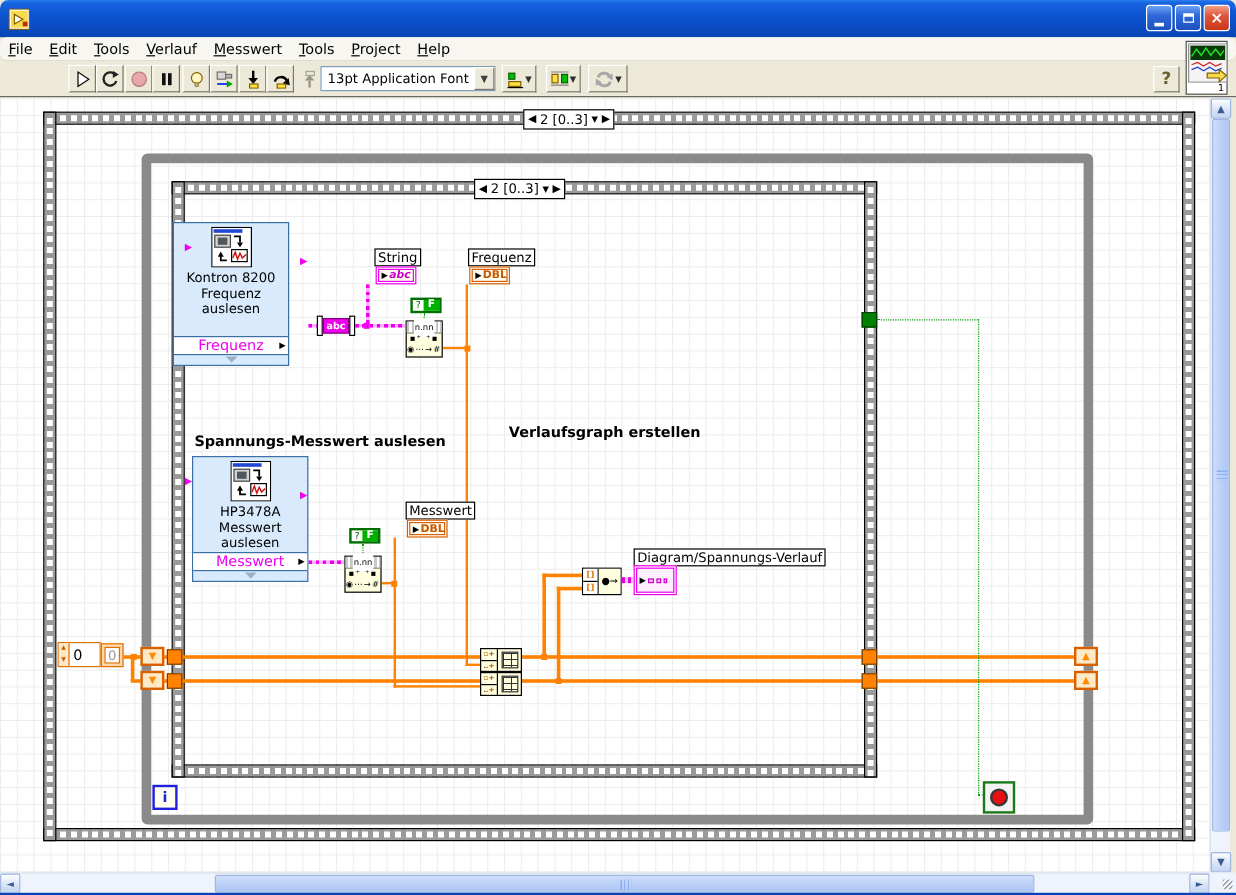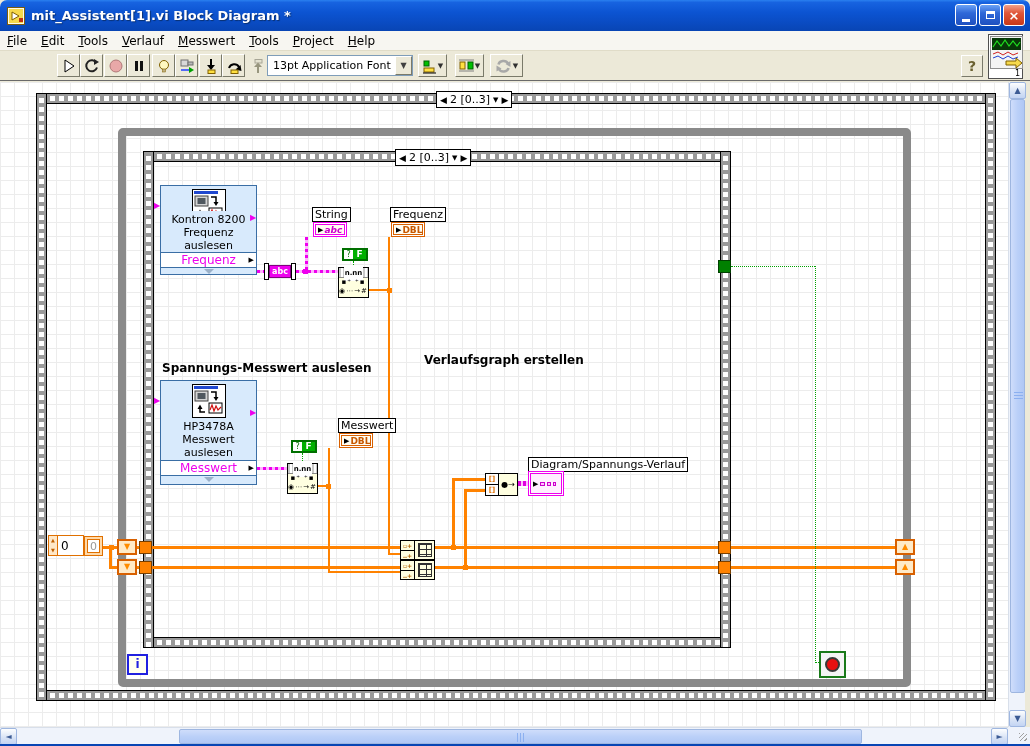--- a/index.html
+++ b/index.html
@@ -15,21 +15,21 @@
   .app-icon { margin-left:7px; width:18px; height:18px; }
   .winbtns { position:absolute; right:5px; top:4px; display:flex; gap:2px; }
   .winbtn { width:22px; height:22px; border-radius:3px; border:1px solid #fff;
     background:linear-gradient(180deg,#6ba2f5 0%,#2f68d8 40%,#1e50c0 100%);
     color:#fff; font-size:13px; font-weight:bold; display:flex; align-items:center; justify-content:center; }
   .winbtn.close { background:linear-gradient(180deg,#f0a088 0%,#e0563a 40%,#c83818 100%); }
   .glyph-min { width:8px; height:3px; background:#fff; margin-top:10px; }
   .glyph-max { width:9px; height:8px; border:1px solid #fff; border-top:3px solid #fff; }
 
   
-  #menubar { position:absolute; left:0; top:31px; width:1030px; height:20px; background:#F7F6F1; display:flex; align-items:center; border-bottom:1px solid #E0DCC8; }
+  #menubar { position:absolute; left:0; top:31px; width:1030px; height:20px; background:#F7F6F1; display:flex; align-items:center; border-bottom:1px solid #E0DCC8;border-radius:6px; }
   .menu-item { display:inline-block; padding:2px 7px; font-size:12px; color:#000; }
   .menu-item::first-letter { text-decoration:underline; }
 
   
   #toolbar { position:absolute; left:0; top:51px; width:1030px; height:30px; background:#ECE9D8; border-bottom:1px solid #6a6a6a; }
   .tbtn { position:absolute; top:3px; width:23px; height:23px; background:#ECE9D8;
     border:1px solid; border-color:#fff #7a7a6a #7a7a6a #fff; display:flex; align-items:center; justify-content:center; }
   .tbtn.flat { border-color:transparent; }
   .fontbox { position:absolute; left:267px; top:4px; width:146px; height:21px; background:#fff; border:1px solid #7F9DB9; display:flex; }
   .fontbox .ftext { flex:1; font-size:11px; padding:3px 0 0 5px; white-space:nowrap; overflow:hidden; }
@@ -82,21 +82,21 @@
   .pinkarr { position:absolute; font-size:8px; color:#EE00EE; z-index:4; }
 
   .term { position:absolute; border:1px solid; padding:1px; background:#fff; z-index:3; }
   .term .inner { border:1px solid; height:100%; display:flex; align-items:center; background:#FFFDF2; padding:0 2px; gap:1px; }
   .term .tarr { font-size:7px; color:#000; }
   .t-or { border-color:#D86000; } .t-or .inner { border-color:#D86000; color:#C85800; font-weight:bold; font-size:9px; }
   .t-mg { border-color:#EE00EE; } .t-mg .inner { border-color:#EE00EE; color:#CC00CC; font-weight:bold; font-size:9px; font-style:italic; }
 
   .scan { position:absolute; width:31px; height:31px; border:1px solid #000; background:#FFFFE0; z-index:3; font-size:6px; }
   .scan .hdr { height:10px; background:repeating-linear-gradient(90deg,#c8c8c8 0 2px,#fff 2px 4px); text-align:center; font-size:7px; line-height:10px; border-bottom:1px solid #888; }
-  .scan .hdr span { background:#fff; padding:4px 1px; font-weight:bold; }
+  .scan .hdr span { background:#fff; padding:4px 1px; font-weight:normal; }
   .scan .r2,.scan .r3 { text-align:center; line-height:9px; font-size:7px; color:#000; letter-spacing:1px; }
 
   .fconst { position:absolute; height:13px; border:2px solid #007000; display:flex; background:#fff; z-index:3; }
   .fconst .q { width:9px; font-size:8px; color:#007000; text-align:center; line-height:9px; }
   .fconst .f { flex:1; background:#00B000; color:#fff; font-weight:bold; font-size:9px; text-align:center; line-height:9px; }
 
   .ba { position:absolute; width:35px; height:20px; border:1px solid #000; background:#FFFFE0; display:flex; z-index:3; }
   .ba .lcol { width:14px; border-right:1px solid #000; display:flex; flex-direction:column; }
   .ba .lcol div { flex:1; font-size:6px; line-height:9px; text-align:center; color:#B06000; font-weight:bold; }
   .ba .lcol div:first-child { border-bottom:1px solid #000; }
@@ -158,21 +158,20 @@
 
 <div id="win">
 
   <div id="titlebar">
     <svg class="app-icon" viewBox="0 0 18 18">
       <rect x="0.5" y="0.5" width="17" height="17" fill="#fffbe8" stroke="#7a5c10"></rect>
       <rect x="2" y="2" width="14" height="14" fill="#f6d94c"></rect>
       <polygon points="5,5 5,13 12,9" fill="#fff" stroke="#806000" stroke-width="1"></polygon>
       <rect x="12" y="11" width="4" height="4" fill="#c03010"></rect>
     </svg>
-    <span class="title-text">mit_Assistent[1].vi Block Diagram *</span>
     <div class="winbtns">
       <div class="winbtn">
           <span class="glyph-min"></span>
         </div>
       <div class="winbtn">
           <span class="glyph-max"></span>
         </div>
       <div class="winbtn close">
           <span>×</span>
         </div>
@@ -358,21 +357,21 @@
     <div class="wire strwv" style="left:305px; top:155px; width:3px; height:34px"></div>
     <div class="wire strw" style="left:257px; top:385px; width:30px; height:3px"></div>
 
     <div class="wire boolh" style="left:731px; top:184px; width:84px; height:0"></div>
     <div class="wire boolv" style="left:815px; top:184px; width:0; height:397px"></div>
     <div class="wire boolh" style="left:815px; top:580px; width:6px; height:0"></div>
 
     <div class="blabel" style="left:162px; top:279px">Spannungs-Messwert auslesen</div>
     <div class="blabel" style="left:424px; top:271px">Verlaufsgraph erstellen</div>
 
-    <div class="xvi" style="left:160px; top:103px; height:90px">
+    <div class="xvi" style="left:144px; top:103px; height:120px">
       <svg width="34" height="34" style="margin-top:3px">
         <rect x="0.5" y="0.5" width="33" height="33" fill="#fff" stroke="#000"></rect>
         <rect x="2" y="2" width="24" height="3" fill="#2048D0"></rect>
         <rect x="3" y="7" width="13" height="10" fill="#D4D4D4" stroke="#404040"></rect>
         <rect x="5.5" y="9" width="8" height="6" fill="#50585F"></rect>
         <path d="M19 8 h5 v5" stroke="#000" fill="none" stroke-width="1.5"></path>
         <polygon points="21.5,13 26.5,13 24,17" fill="#000"></polygon>
         <rect x="17" y="19" width="13" height="10" fill="#FFF" stroke="#000"></rect>
         <polyline points="18,26 20,21 22,27 24,22 26,26 29,23" stroke="#D01010" fill="none" stroke-width="1.2"></polyline>
         <path d="M13 28 h-5 v-5" stroke="#000" fill="none" stroke-width="1.5"></path>

